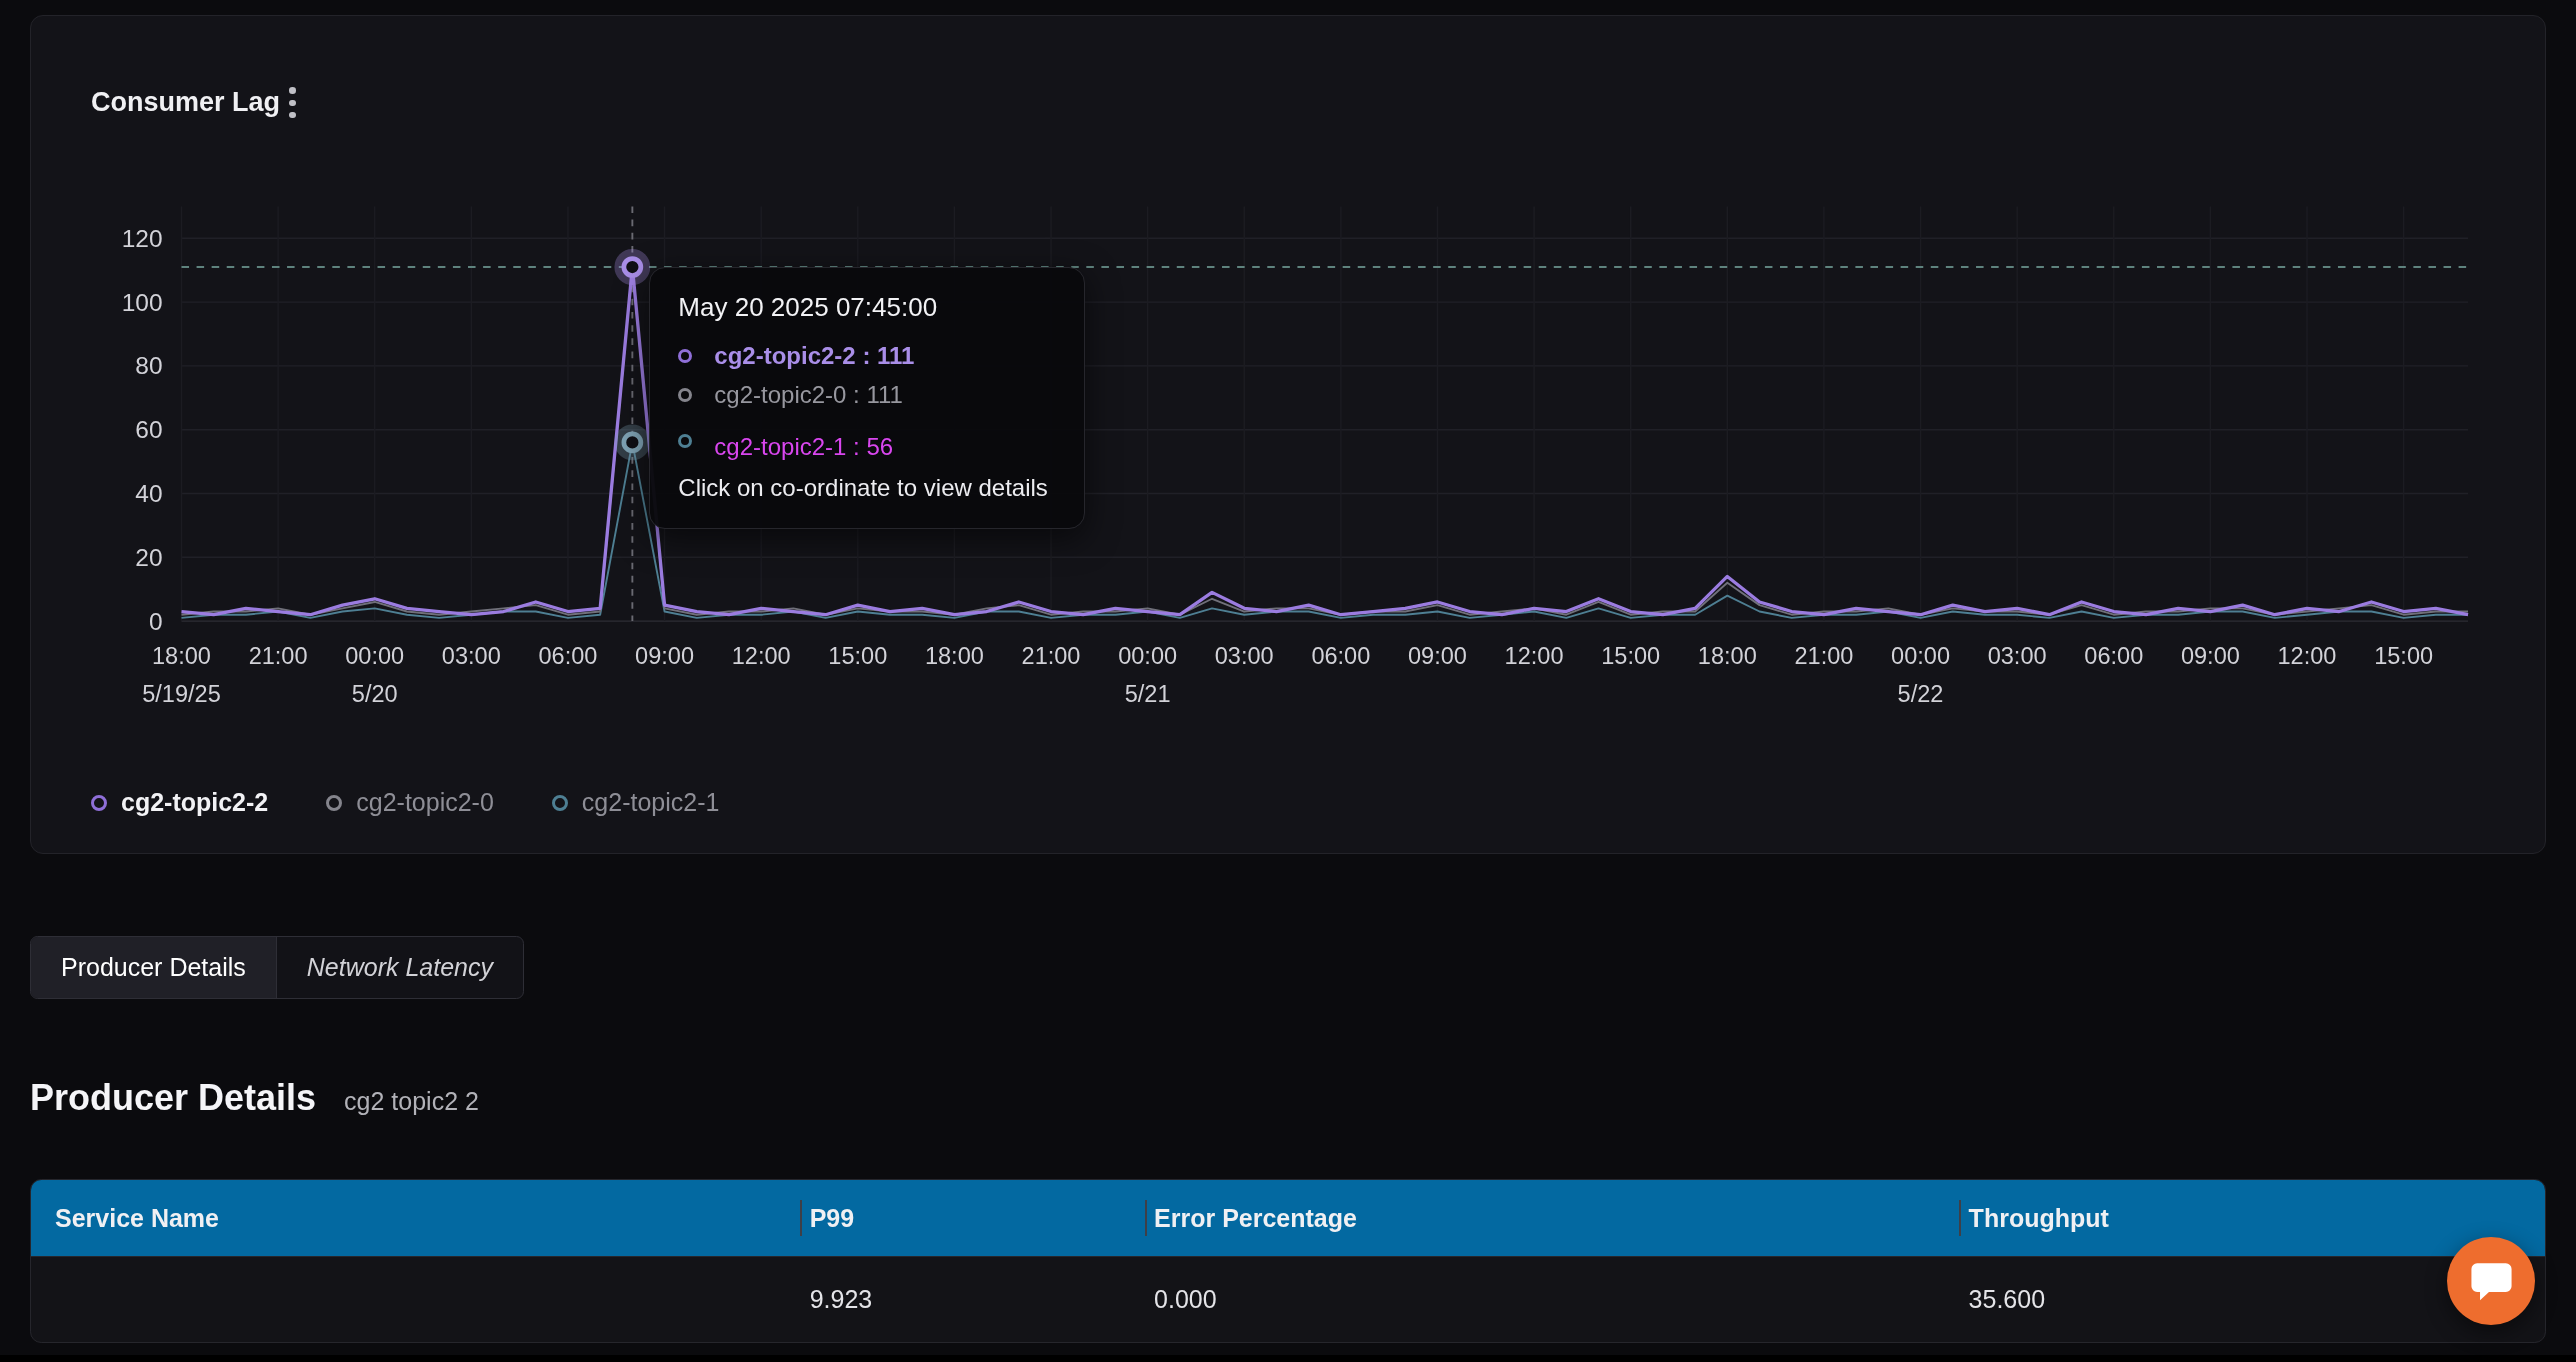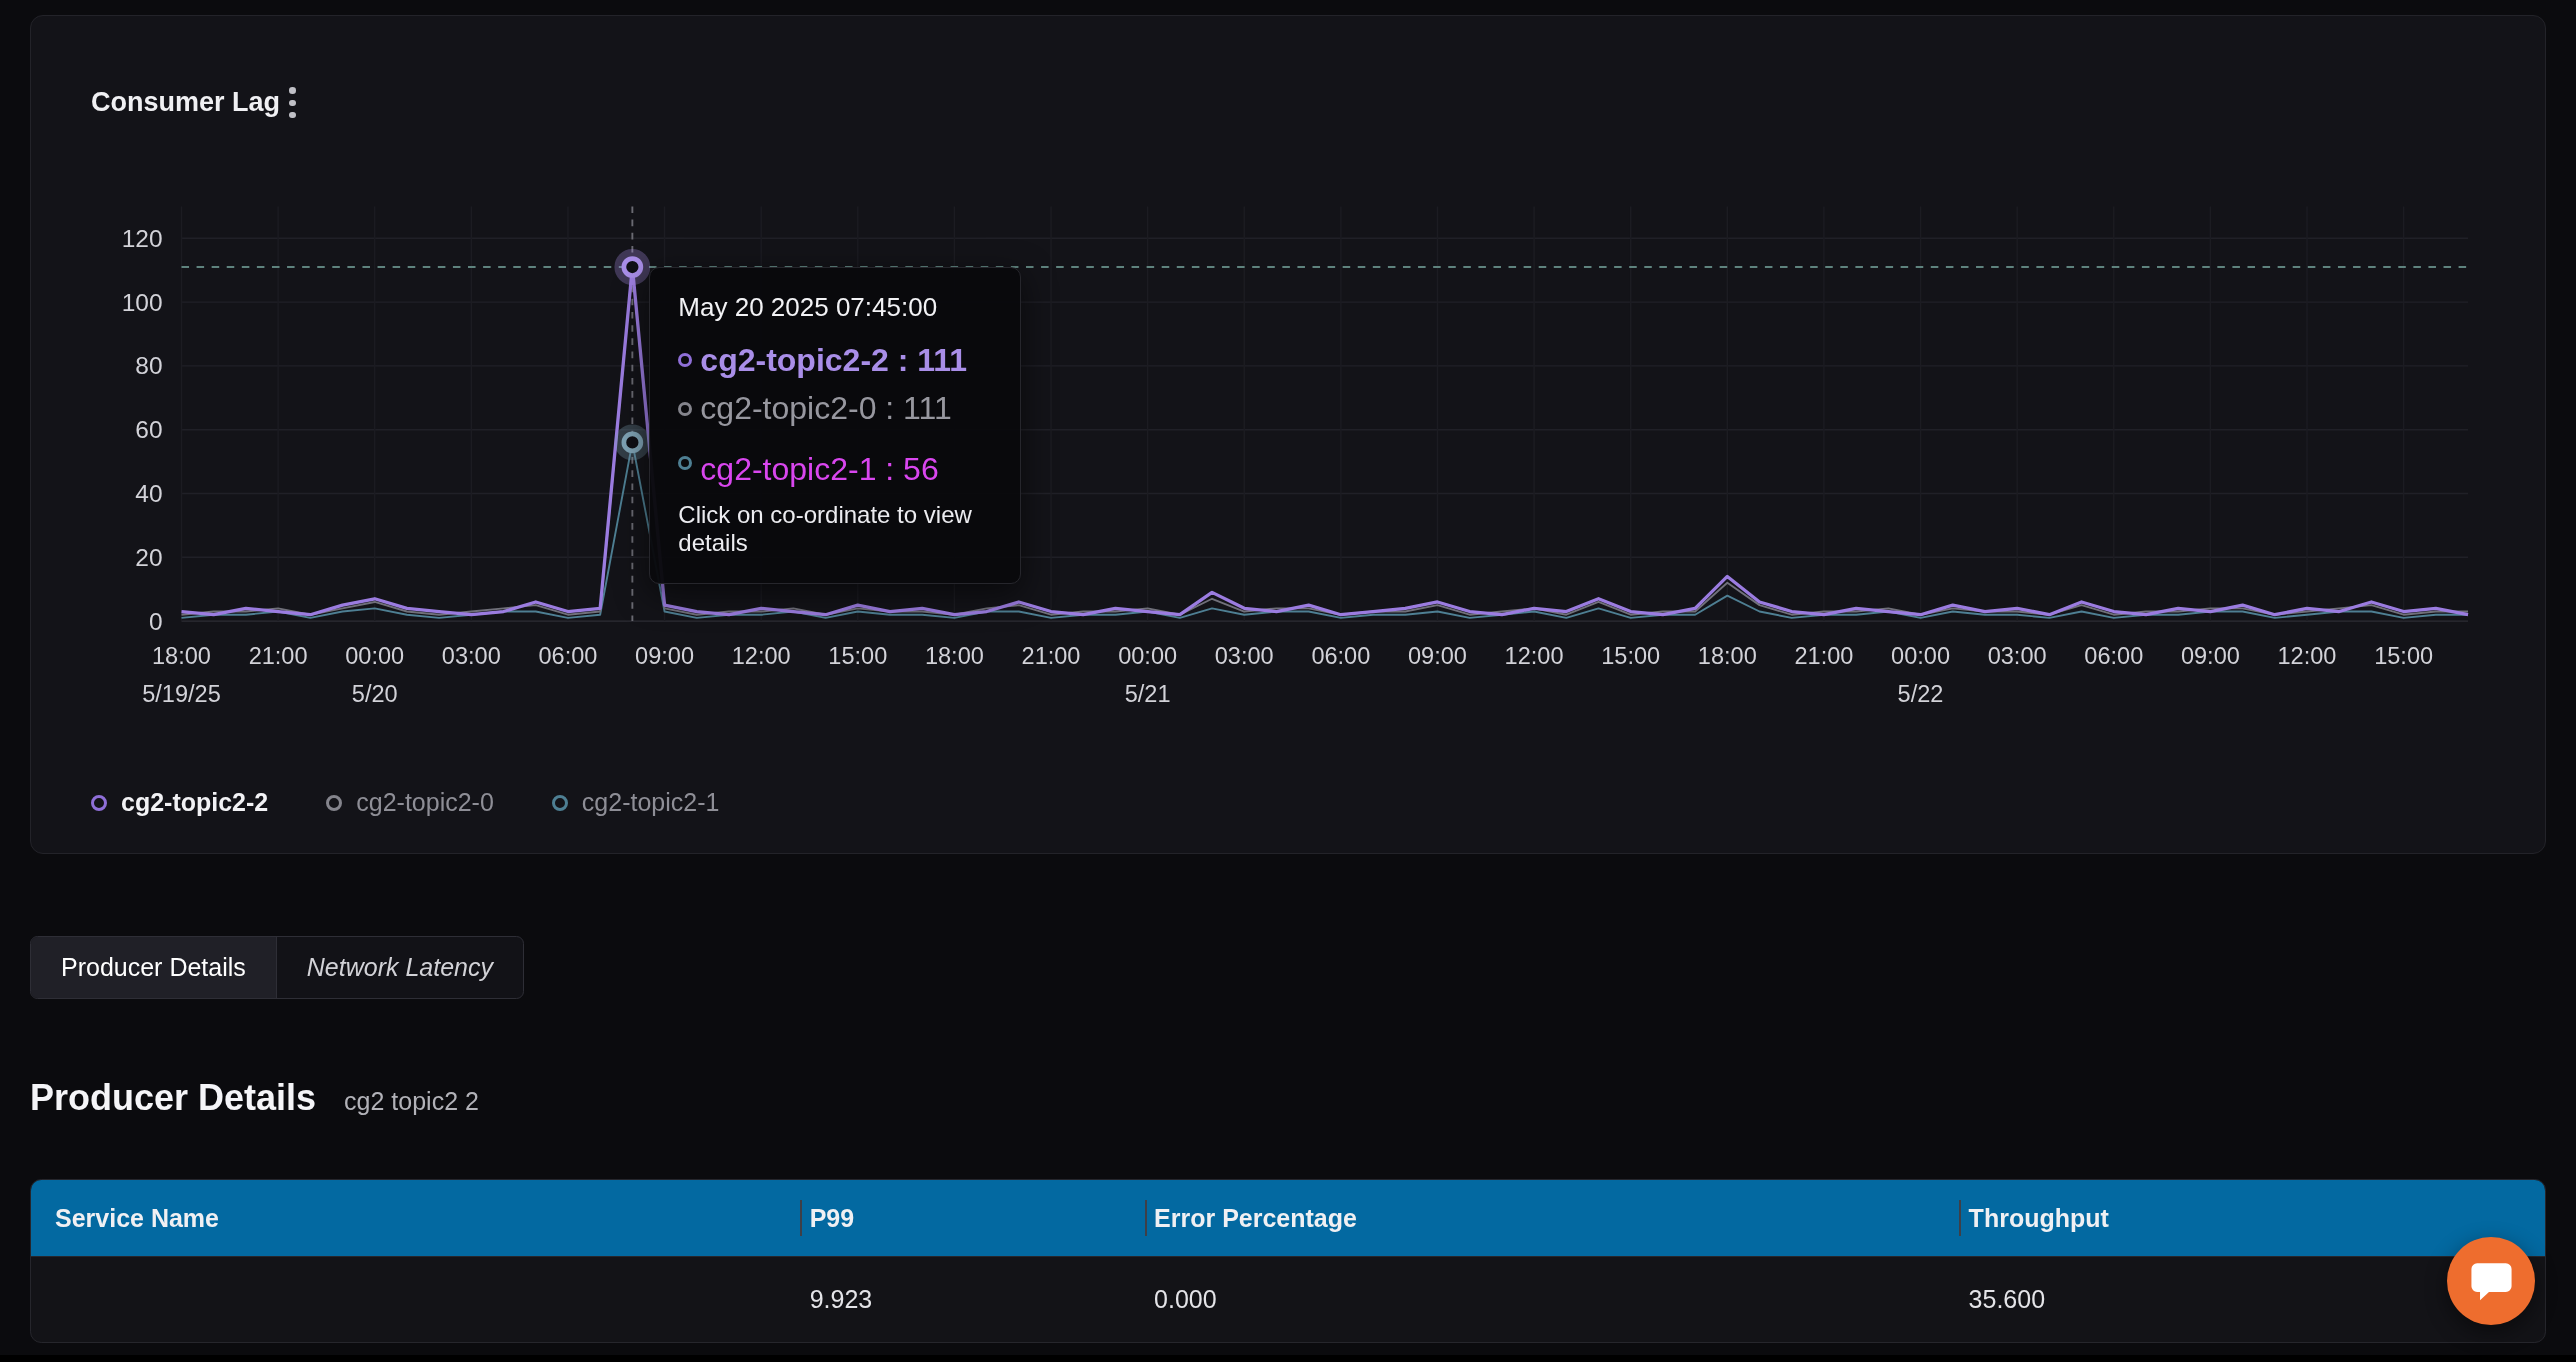--- a/index.html
+++ b/index.html
@@ -25,31 +25,31 @@
   .card-header { display: flex; align-items: center; margin-bottom: 39px; }
   .card-title { font-size: 27px; font-weight: bold; color: #f0f0f3; }
   .kebab { display: flex; flex-direction: column; gap: 5.6px; padding: 5.6px 9.4px; cursor: pointer; background: none; border: none; }
   .kebab .dot { width: 6.6px; height: 6.6px; border-radius: 50%; background: #c0c0c6; }
 
   .chart-wrap { position: relative; }
   #lag-chart { display: block; width: 100%; }
 
   .tooltip {
     position: absolute;
-    width: 372px;
+    width: 436px;
     background: rgba(9,9,12,0.97);
     border: 0.9px solid #26262c;
-    border-radius: 10px;
+    border-radius: 16px;
     padding: 24px 28px 26px;
     transform: translate(17px, 0px);
     box-shadow: 0 9.4px 32px rgba(0,0,0,.55);
     z-index: 5;
   }
   .tip-title { font-size: 26px; color: #f2f2f5; margin-bottom: 19px; }
-  .tip-row { display: flex; align-items: center; gap: 8px; margin: 11.2px 0; font-size: 32px; }
+  .tip-row { display: flex; align-items: center; gap: 22px; margin: 11.2px 0; font-size: 24px; }
   .ring { width: 14px; height: 14px; border-radius: 50%; border: 3.7px solid #888; flex: 0 0 auto; }
   .tip-footer { margin-top: 13px; font-size: 24px; color: #ececf0; }
 
   .legend { display: flex; align-items: center; gap: 58px; margin-top: 24px; }
   .legend-item { display: flex; align-items: center; gap: 14px; background: none; border: none; cursor: pointer;
                  font-family: "Liberation Sans", sans-serif; font-size: 25px; color: #8e8e96; padding: 0; }
   .legend-item .ring { width: 16px; height: 16px; }
   .legend-item.active { color: #f2f2f5; font-weight: bold; }
 
   

